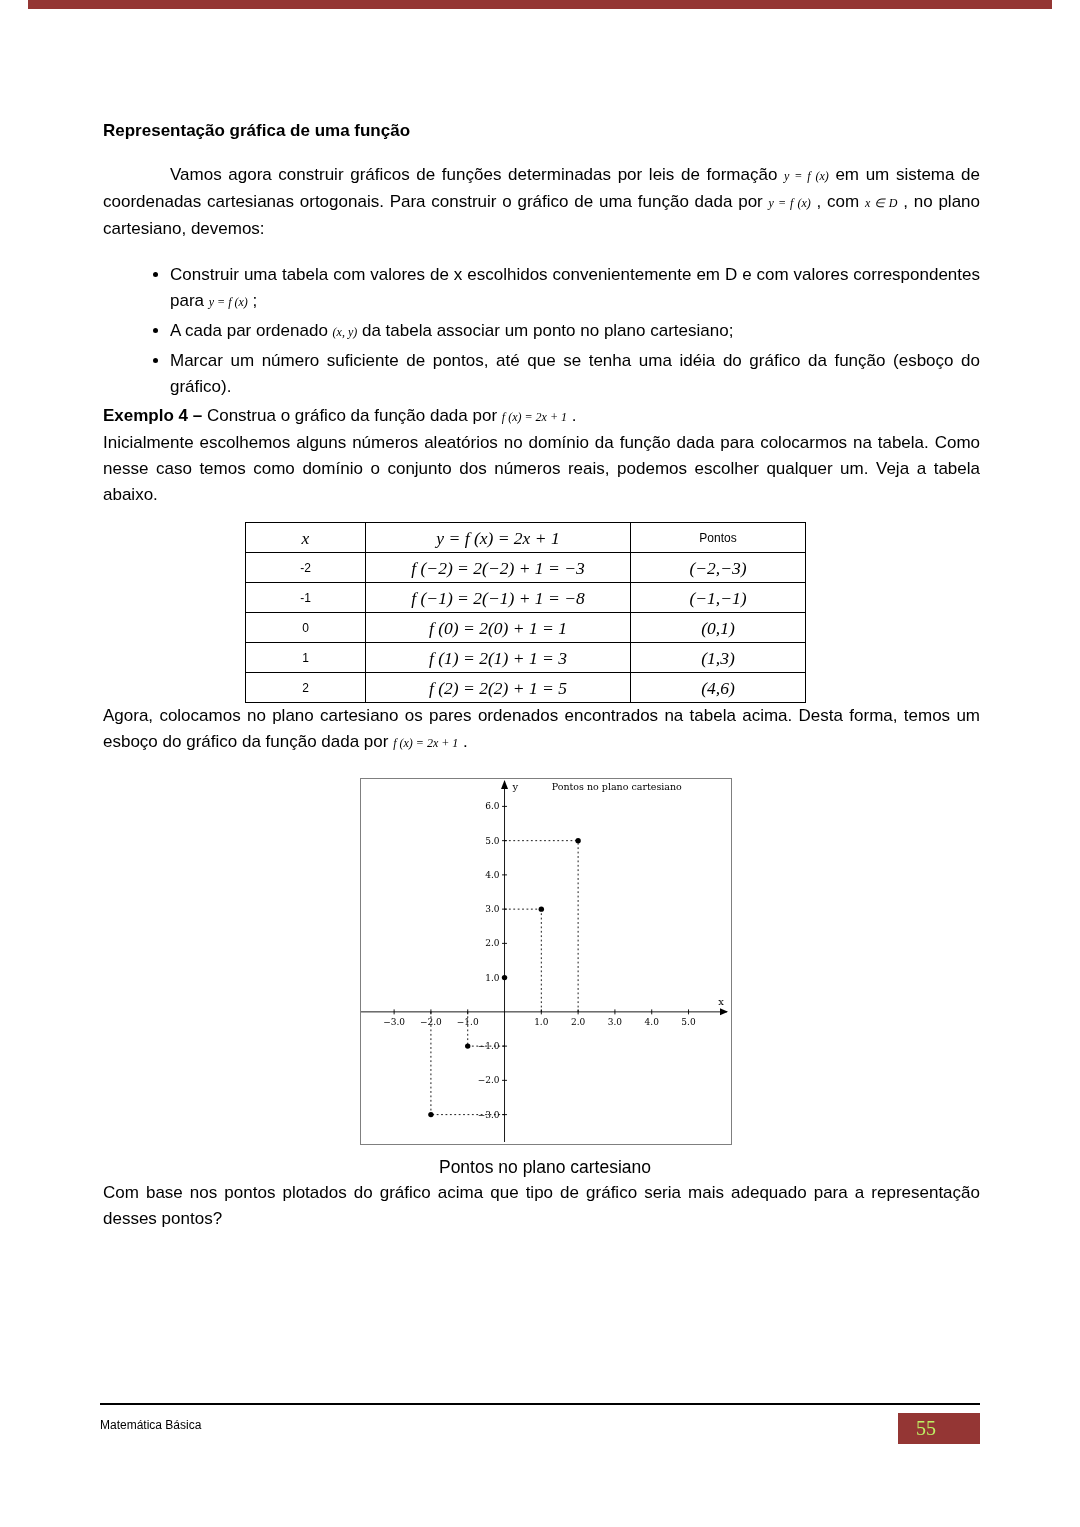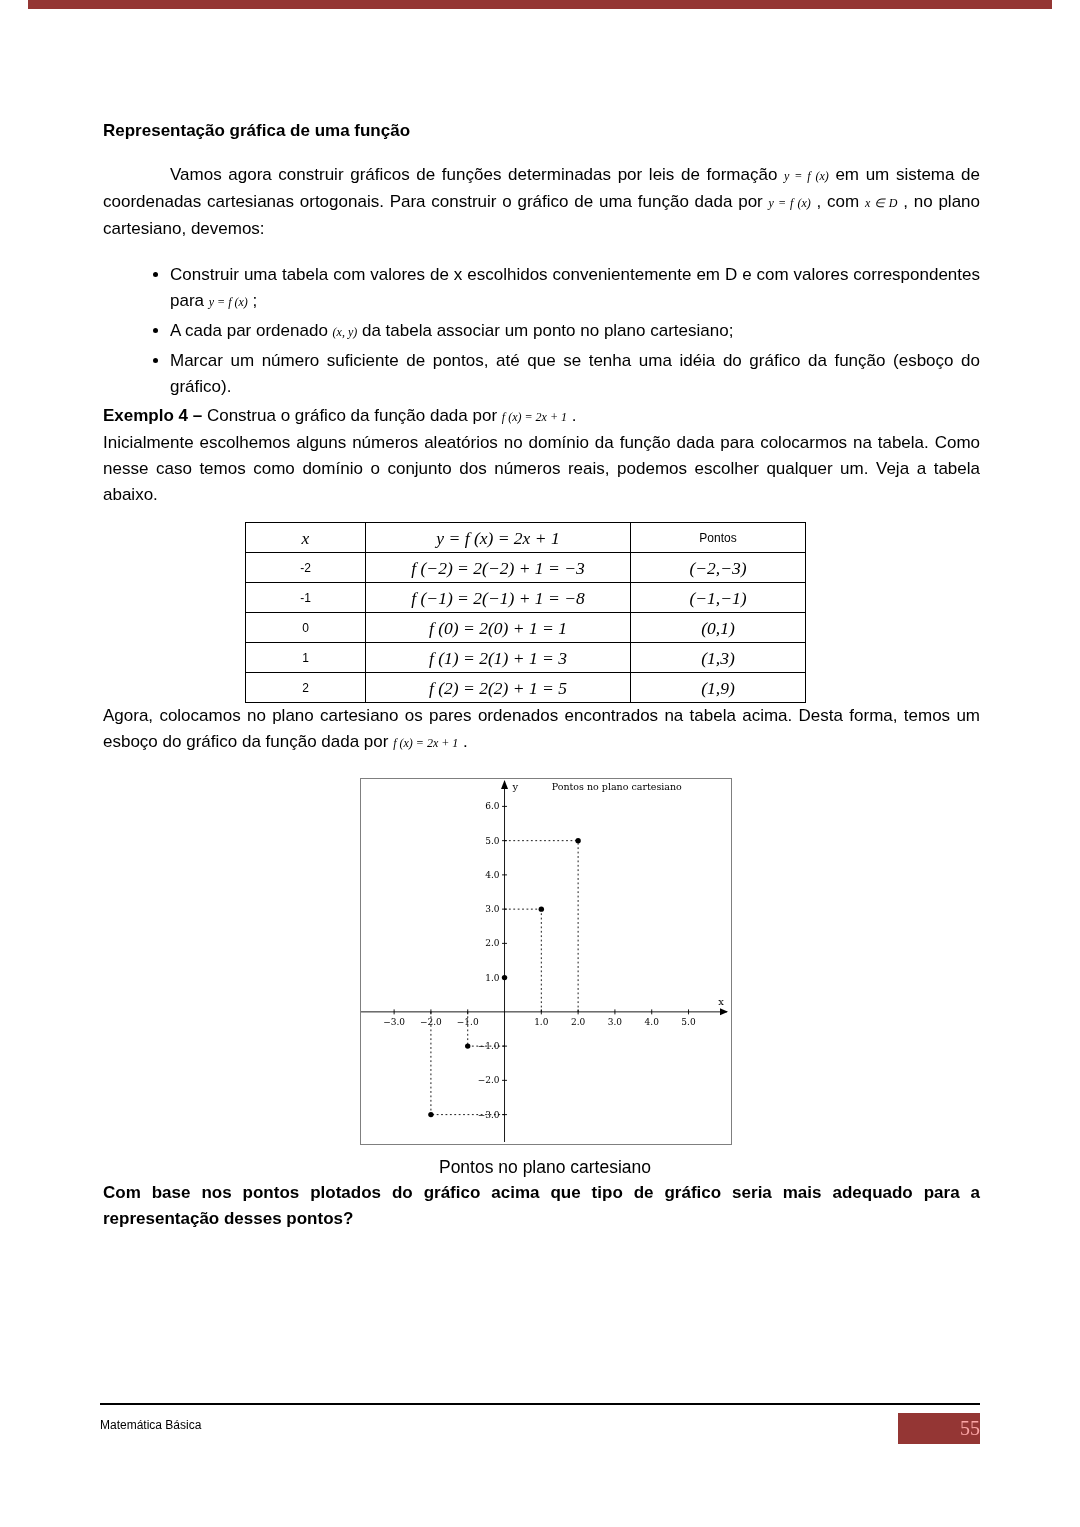--- a/index.html
+++ b/index.html
@@ -8,21 +8,21 @@
     position:relative; width:1080px; height:1527px; background:#fff;
     font-family:"Liberation Sans", sans-serif; color:#000; overflow:hidden;
   }
   .top-bar { position:absolute; top:0; left:28px; right:28px; height:9px; }
   .content { position:absolute; left:103px; top:118px; width:877px; font-size:17px; line-height:26px; }
   h1.heading { font-size:17px; font-weight:bold; margin:0 0 18px 0; line-height:26px; }
   p.para { margin:0; text-align:justify; }
   .p-intro { text-indent:67px; }
   .p-exemplo { margin-top:17px; }
   .p-plano { margin-top:26px; }
-  .p-q { margin-top:22px;font-weight:bold; }
+  .p-q { margin-top:22px; }
   .math { font-family:"Liberation Serif", serif; font-style:italic; font-size:12px; white-space:nowrap; }
   .bold { font-weight:bold; }
   ul.steps { margin:20px 0 0 0; padding-left:67px; }
   ul.steps li { text-align:justify; margin-bottom:3px; padding-left:0; }
   table.values { border-collapse:collapse; margin:14px 0 0 142px; }
   table.values th, table.values td {
     border:1.6px solid #000; text-align:center; padding:1px 8px; height:27px;
     font-size:12px; font-weight:normal; line-height:24px;
   }
   table.values th:nth-child(1), table.values td:nth-child(1) { width:103px; }
@@ -30,22 +30,22 @@
   table.values th:nth-child(3), table.values td:nth-child(3) { width:158px; }
   table.values .math { font-size:17.5px; }
   figure.fig { margin:22px 0 0 0; padding:0; }
   .plot-frame { width:370px; height:365px; margin-left:257px; border:1px solid #7f7f7f; background:#fff; }
   .plot-frame svg { display:block; }
   figcaption.caption { width:370px; margin-left:257px; text-align:center; font-size:17.5px; margin-top:9px; }
   .footer { position:absolute; left:100px; right:100px; top:1403px; border-top:2px solid #000; }
   .footer-title { display:inline-block; margin-top:13px; font-size:12px; }
   .page-num {
     position:absolute; right:0; top:8px; width:82px; height:31px; box-sizing:border-box;
-    color:#fca5a5; font-family:"Liberation Serif", serif; font-size:20px; line-height:31px;
-    padding-left:18px; text-align:right;
+    color:#bef264; font-family:"Liberation Serif", serif; font-size:20px; line-height:31px;
+    padding-left:18px; text-align:left;
   }
 </style>
 </head>
 <body>
 
 <div class="page">
 
   <div class="top-bar" style="background-color: rgb(148, 54, 52);"></div>
 
   <div class="content">
@@ -88,21 +88,21 @@
             <td class="math">(0,1)</td>
           </tr>
           <tr>
             <td class="">1</td>
             <td class="math">f (1) = 2(1) + 1 = 3</td>
             <td class="math">(1,3)</td>
           </tr>
           <tr>
             <td class="">2</td>
             <td class="math">f (2) = 2(2) + 1 = 5</td>
-            <td class="math">(1,9)</td>
+            <td class="math">(4,6)</td>
           </tr>
         </tbody>
     </table>
 
     <p class="para p-plano"><span>Agora, colocamos no plano cartesiano os pares ordenados encontrados na tabela acima. Desta forma, temos um esboço do gráfico da função dada por </span><span class="math">f (x) = 2x + 1</span><span> .</span></p>
 
     <figure class="fig">
       <div class="plot-frame">
         <svg id="plot-svg" width="368" height="363" viewBox="0 0 368 363">
             <line x1="69.92" y1="232.8679245283019" x2="69.92" y2="335.60377358490564" stroke="#000" stroke-width="0.9" stroke-dasharray="1.8,2.6"></line>

